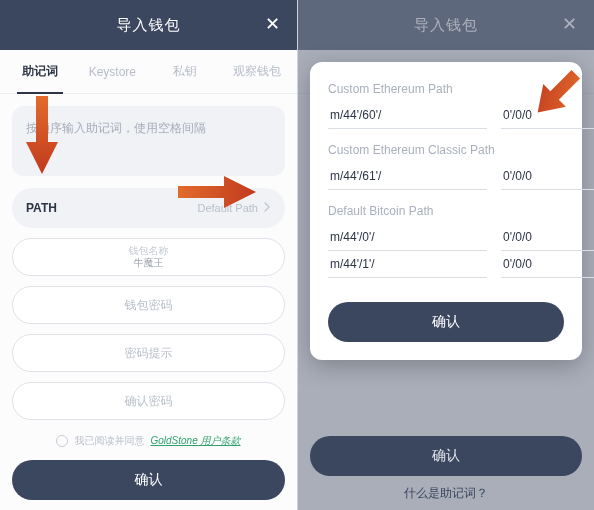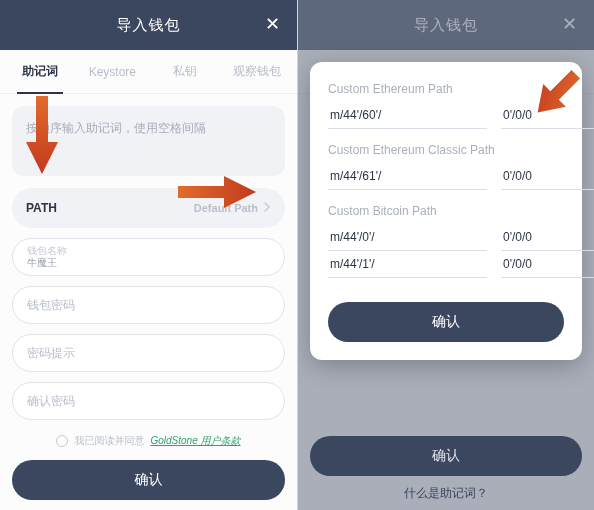--- a/index.html
+++ b/index.html
@@ -100,38 +100,38 @@
   .path-row .label {
     font-size: 12px;
     font-weight: 700;
     color: #2c3446;
     flex: 1;
   }
   .path-row .value {
     font-size: 11px;
     color: #b9c0cb;
     margin-right: 6px;
-    font-weight: bold;
   }
   .path-row .chev {
     color: #c3c9d3;
     font-size: 11px;
   }
   .field {
     margin-top: 10px;
     border: 1px solid #dfe3ea;
     background: #fff;
     border-radius: 20px;
     height: 38px;
     padding: 4px 14px;
     font-size: 12px;
     color: #b9c0cb;
     display: flex;
     flex-direction: column;
     justify-content: center;
+    text-align: center;
   }
   .field .sublabel {
     font-size: 10px;
     color: #c5cad3;
     line-height: 12px;
   }
   .field .subvalue {
     font-size: 10px;
     color: #9aa1ad;
     line-height: 12px;
@@ -333,21 +333,21 @@
       <input class="slot" value="m/44'/60'/" style="">
       <input class="slot" value="0'/0/0" style="">
     </div>
 
     <div class="group-label">Custom Ethereum Classic Path</div>
     <div class="pair">
       <input class="slot" value="m/44'/61'/" style="">
       <input class="slot" value="0'/0/0" style="">
     </div>
 
-    <div class="group-label">Custom Bitcoin Path</div>
+    <div class="group-label">Default Bitcoin Path</div>
     <div class="pair">
       <input class="slot" value="m/44'/0'/" style="">
       <input class="slot" value="0'/0/0" style="">
     </div>
 
     <div class="pair">
       <input class="slot" value="m/44'/1'/" style="">
       <input class="slot" value="0'/0/0" style="">
     </div>
 

